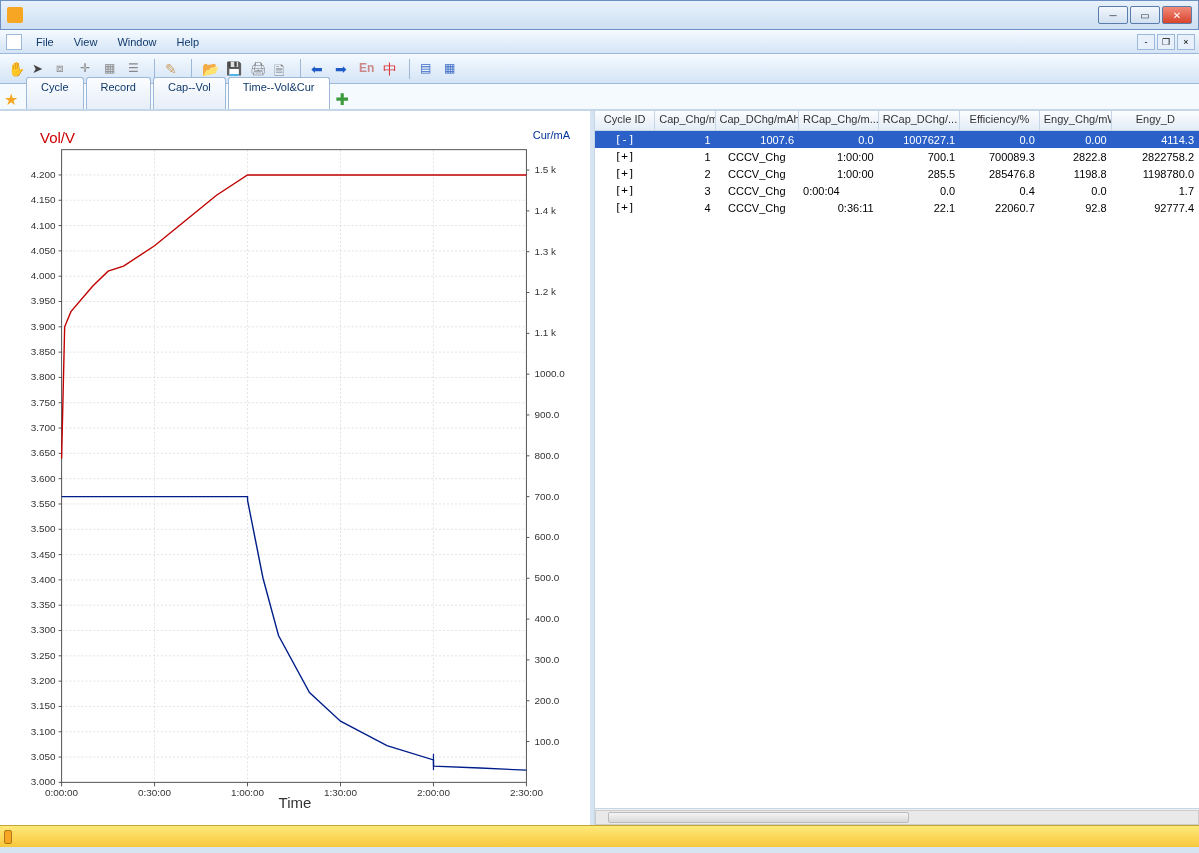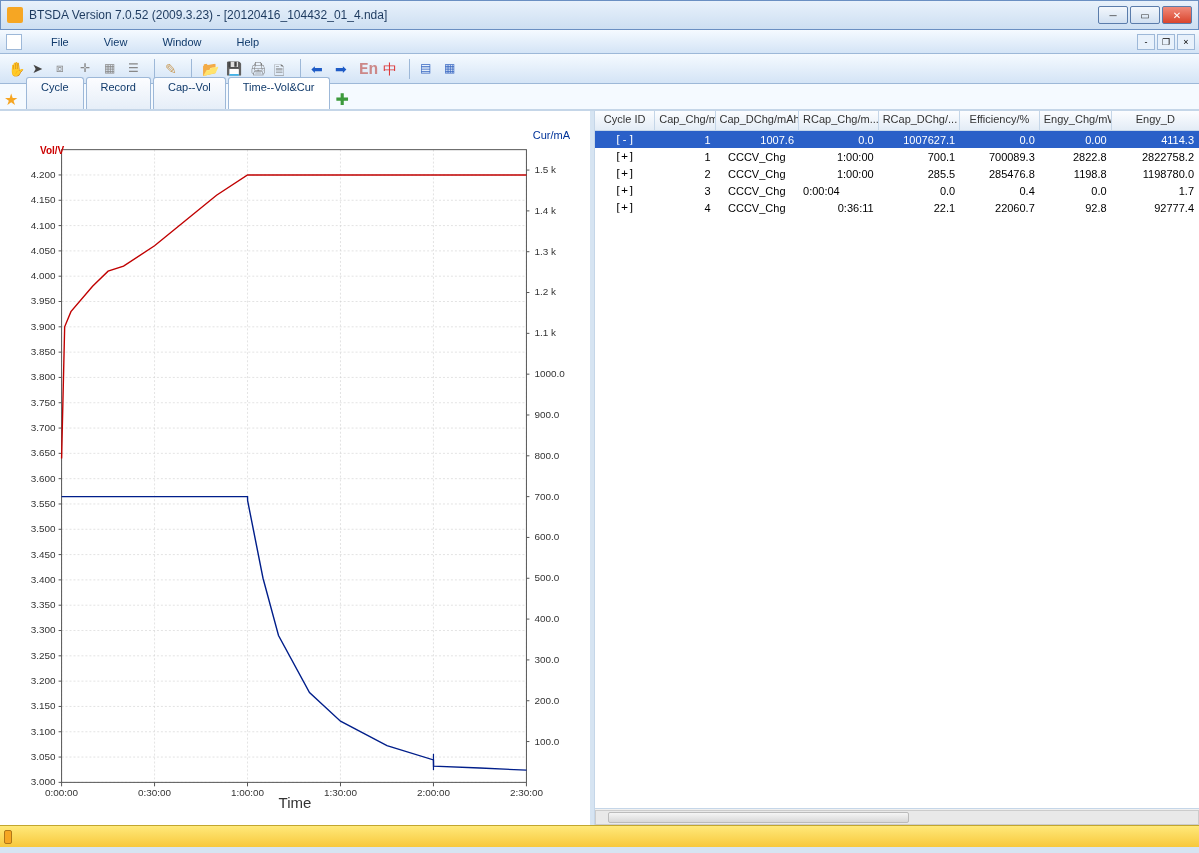--- a/index.html
+++ b/index.html
@@ -5,41 +5,41 @@
   * { box-sizing: border-box; margin: 0; padding: 0; font-family: Tahoma, Arial, sans-serif; }
   body { background: #d6e4f2; width: 1199px; height: 853px; overflow: hidden; font-size: 11px; }
   
   .titlebar { height: 30px; background: linear-gradient(#e8f1fb, #cddff2); border: 1px solid #6a8fc2; display: flex; align-items: center; padding: 0 6px; }
   .titlebar .icon { width: 16px; height: 16px; background: #f6a623; border-radius: 2px; margin-right: 6px; }
   .titlebar .title { color: #1d3a5f; font-size: 12px; }
   .win-buttons { margin-left: auto; display: flex; gap: 2px; }
   .win-btn { width: 30px; height: 18px; border: 1px solid #5a7cab; border-radius: 2px; display: flex; align-items: center; justify-content: center; font-size: 10px; color: #333; background: linear-gradient(#f3f7fc, #d1e0f1); cursor: pointer; }
   .win-close { background: linear-gradient(#f08a7a, #d9442c); color: #fff; }
   
-  .menubar { height: 24px; background: linear-gradient(#f5faff, #d4e4f6); border-bottom: 1px solid #9db8d8; display: flex; align-items: center; padding-left: 6px; gap: 15px; }
+  .menubar { height: 24px; background: linear-gradient(#f5faff, #d4e4f6); border-bottom: 1px solid #9db8d8; display: flex; align-items: center; padding-left: 6px; gap: 0; }
   .menubar .mi { padding: 3px 10px; color: #103a6b; cursor: pointer; }
   .menubar .doc-icon { width: 16px; height: 16px; background: #fff; border: 1px solid #9db8d8; margin-right: 4px; }
   .mdi-btns { margin-left: auto; display: flex; gap: 2px; padding-right: 4px;}
   .mdi-btn { width: 18px; height: 16px; border: 1px solid #9db8d8; background: #e8f1fb; font-size: 9px; display:flex; align-items:center; justify-content:center; cursor:pointer;}
   
   .toolbars { height: 30px; background: linear-gradient(#f5faff, #d4e4f6); border-bottom: 1px solid #9db8d8; display: flex; align-items: center; padding: 0 6px; gap: 4px; }
   .tb-sep { width: 1px; height: 20px; background: #9db8d8; margin: 0 4px; }
   .tb-btn { width: 20px; height: 20px; display: flex; align-items: center; justify-content: center; cursor: pointer; border-radius: 2px; }
   .tb-btn svg, .tb-btn span { width: 16px; height: 16px; }
   
   .tabbar { height: 26px; background: #f5faff; border-bottom: 1px solid #c5d6e8; display: flex; align-items: flex-end; padding-left: 4px; gap: 0; }
   .tabbar .star { width: 20px; height: 20px; color: #f6a623; font-size: 16px; margin-right: 2px; cursor:pointer; display:flex; align-items:center; }
   .tab { height: 32px; padding: 3px 14px; background: linear-gradient(#fcfdff, #e6eef8); border: 1px solid #9db8d8; border-bottom: none; border-radius: 3px 3px 0 0; color: #103a6b; font-size: 11px; margin-right: 2px; cursor:pointer; }
   .tab.active { background: #fff; font-weight: 400; }
   .tab-plus { color: #3c9a3c; font-size: 16px; margin-left: 4px; cursor:pointer; }
   
   .content { display: flex; height: calc(853px - 30px - 24px - 30px - 26px - 26px - 2px); border-top: 1px solid #c5d6e8;}
   .chart-pane { width: 594px; background: #fff; position: relative; border-right: 4px solid #d6e4f2; }
   .data-pane { flex: 1; background: #fff; display: flex; flex-direction: column; border-left: 1px solid #c5d6e8; overflow:hidden;}
-  .axis-label-left { position:absolute; top: 34px; left: 40px; color: #c00; font-size: 10px; font-weight: bold;}
+  .axis-label-left { position:absolute; top: 18px; left: 40px; color: #c00; font-size: 15px;}
   .axis-label-right { position:absolute; top: 18px; right: 20px; color: #003399; font-size: 11px;}
   .axis-label-bottom { position:absolute; bottom: 14px; left: 50%; transform:translateX(-50%); color:#333; font-size: 15px;}
   svg.plot { width: 100%; height: 100%; display:block; }
   .grid { stroke: #d0d0d0; stroke-dasharray: 2 2; stroke-width: 0.6;}
   .axis { stroke: #555; stroke-width: 1; fill:none; }
   .tick-text { font-size: 10px; fill: #333; }
   
   .table-header { display:flex; background: linear-gradient(#fcfdff, #e3ecf6); border-bottom: 1px solid #c5d6e8; height: 20px; font-size: 11px; color:#333; }
   .th { padding: 2px 4px; border-right: 1px solid #c5d6e8; overflow:hidden; white-space:nowrap; text-align:center; cursor:pointer;}
   .table-body { flex: 1; overflow: auto; font-size: 11px;}
@@ -55,21 +55,20 @@
   .timeline-bar .handle { width: 8px; height: 14px; background: #f6a623; border:1px solid #b07818; border-radius: 2px; }
   .statusbar { height: 4px; background: #d6e4f2; }
   
   .c0{width:62px;} .c1{width:62px;} .c2{width:86px;} .c3{width:82px;} .c4{width:84px;} .c5{width:82px;} .c6{width:74px;} .c7{width:90px;}
 </style>
 </head>
 <body>
 
 <div class="titlebar">
   <div class="icon"></div>
-  <div class="title">BTSDA Version 7.0.52 (2009.3.23)  -  [20120416_104432_01_4.nda]</div>
   <div class="win-buttons">
     <div class="win-btn">─</div>
     <div class="win-btn">▭</div>
     <div class="win-btn win-close">✕</div>
   </div>
 </div>
 
 <div class="menubar">
   <div class="doc-icon"></div>
   <div class="mi">File</div>
@@ -120,21 +119,21 @@
       <span style="color:#777;font-size:13px;">🗎</span>
     </div>
   <div class="tb-sep"></div>
   <div class="tb-btn">
       <span style="color:#1e5bc6;font-size:14px;">⬅</span>
     </div>
   <div class="tb-btn">
       <span style="color:#1e5bc6;font-size:14px;">➡</span>
     </div>
   <div class="tb-btn">
-      <span style="color:#c88;font-size:16px;font-weight:bold;font-family:Liberation Mono, monospace;">En</span>
+      <span style="color:#c88;font-size:12px;font-weight:bold;">En</span>
     </div>
   <div class="tb-btn">
       <span style="color:#d33;font-size:14px;">中</span>
     </div>
   <div class="tb-sep"></div>
   <div class="tb-btn">
       <span style="color:#3a68c2;font-size:12px;">▤</span>
     </div>
   <div class="tb-btn">
       <span style="color:#3a68c2;font-size:12px;">▦</span>

